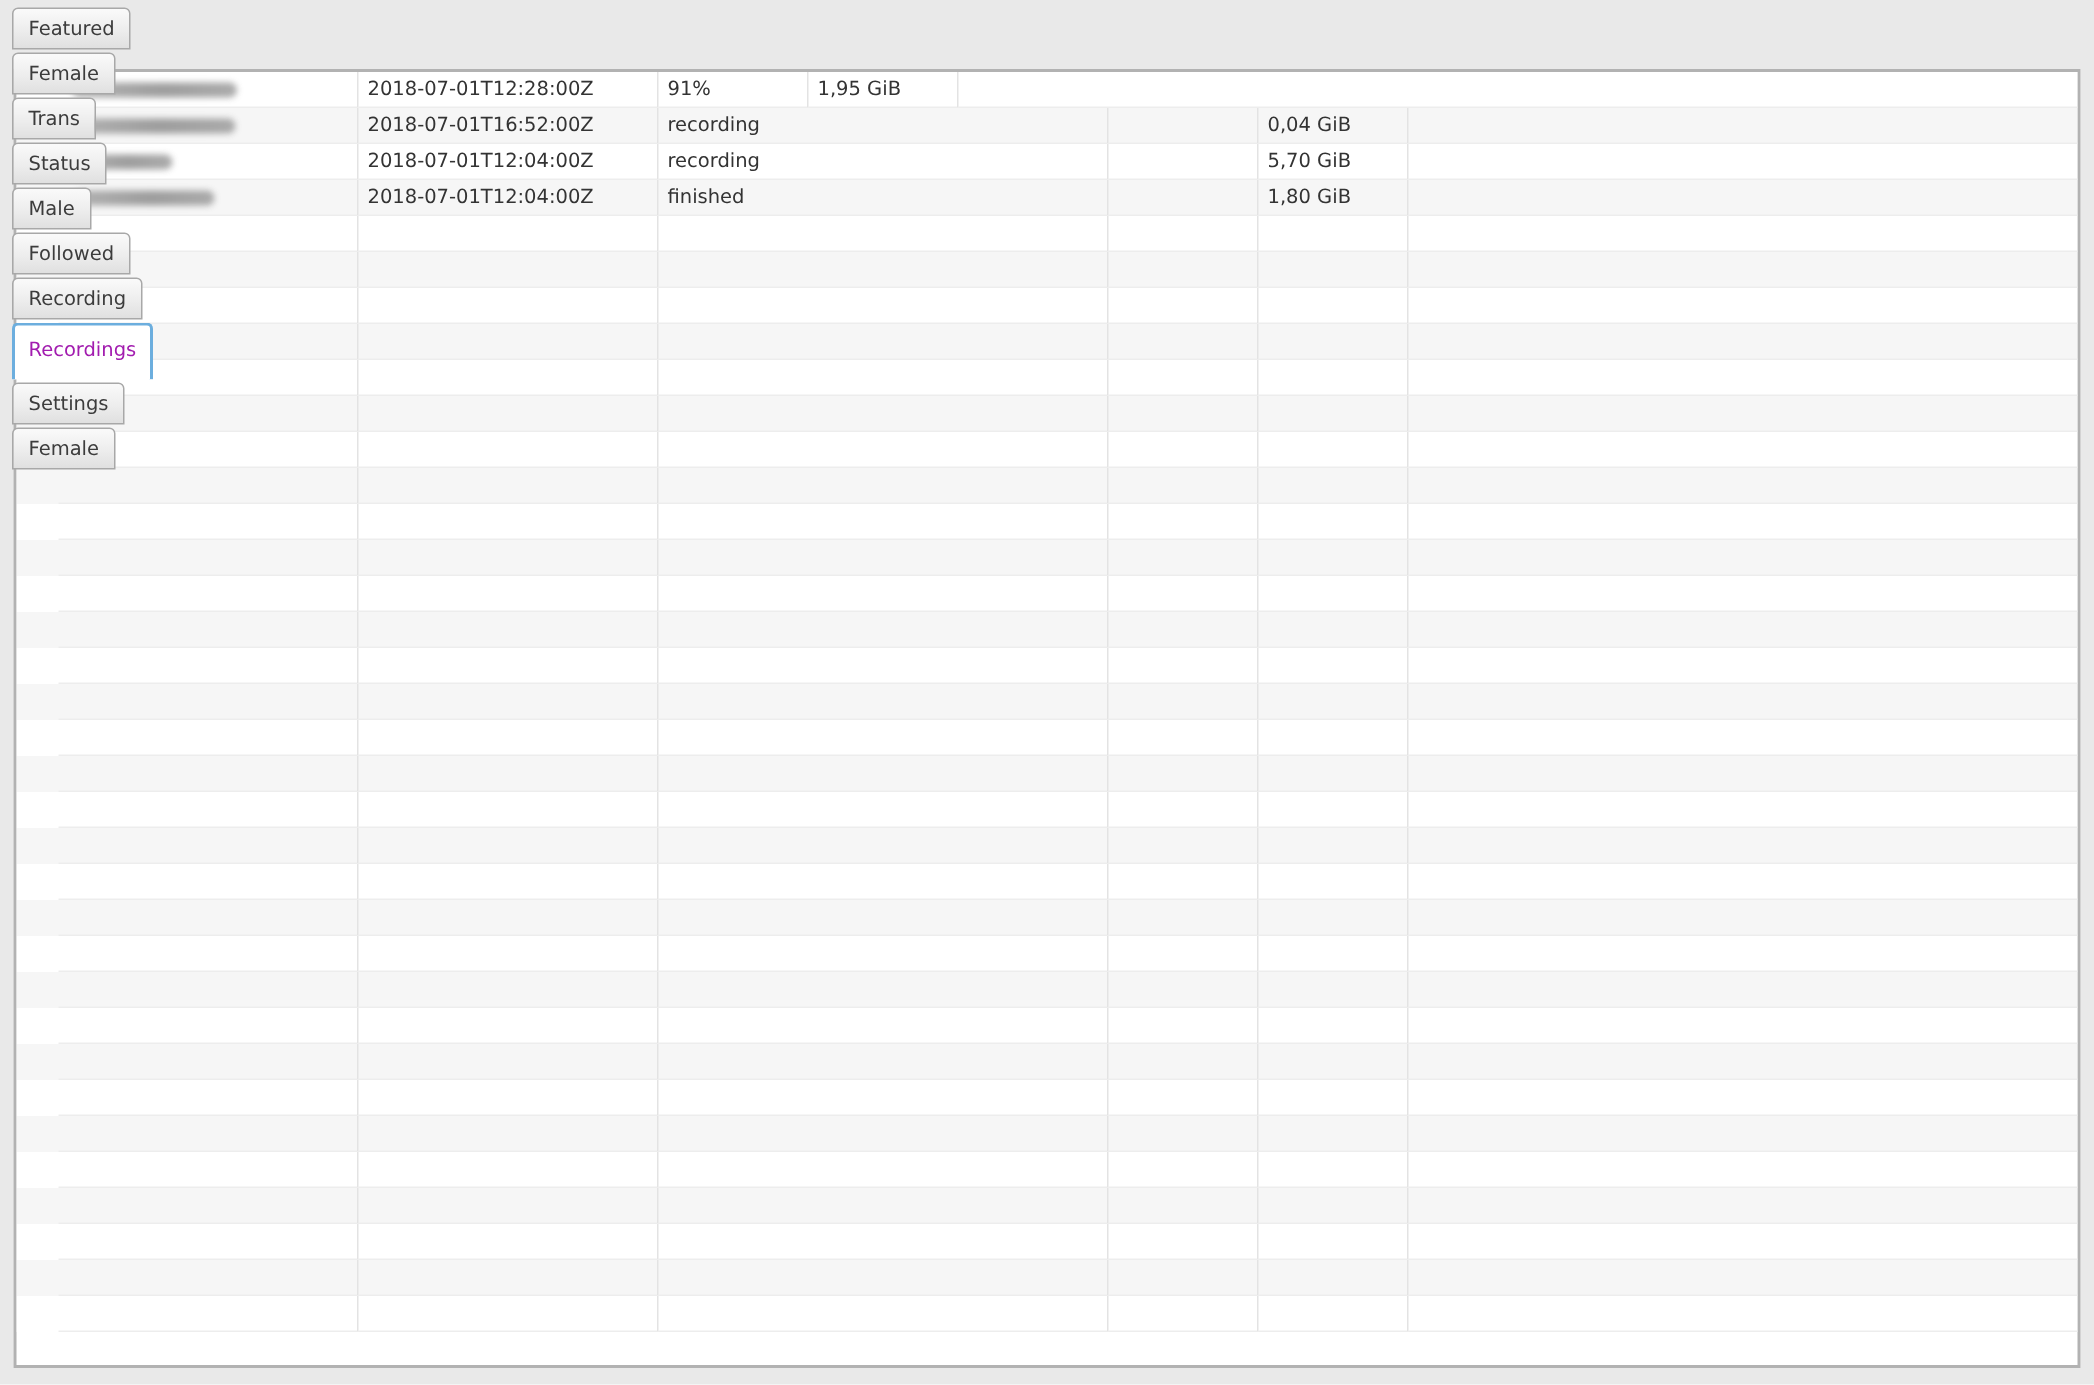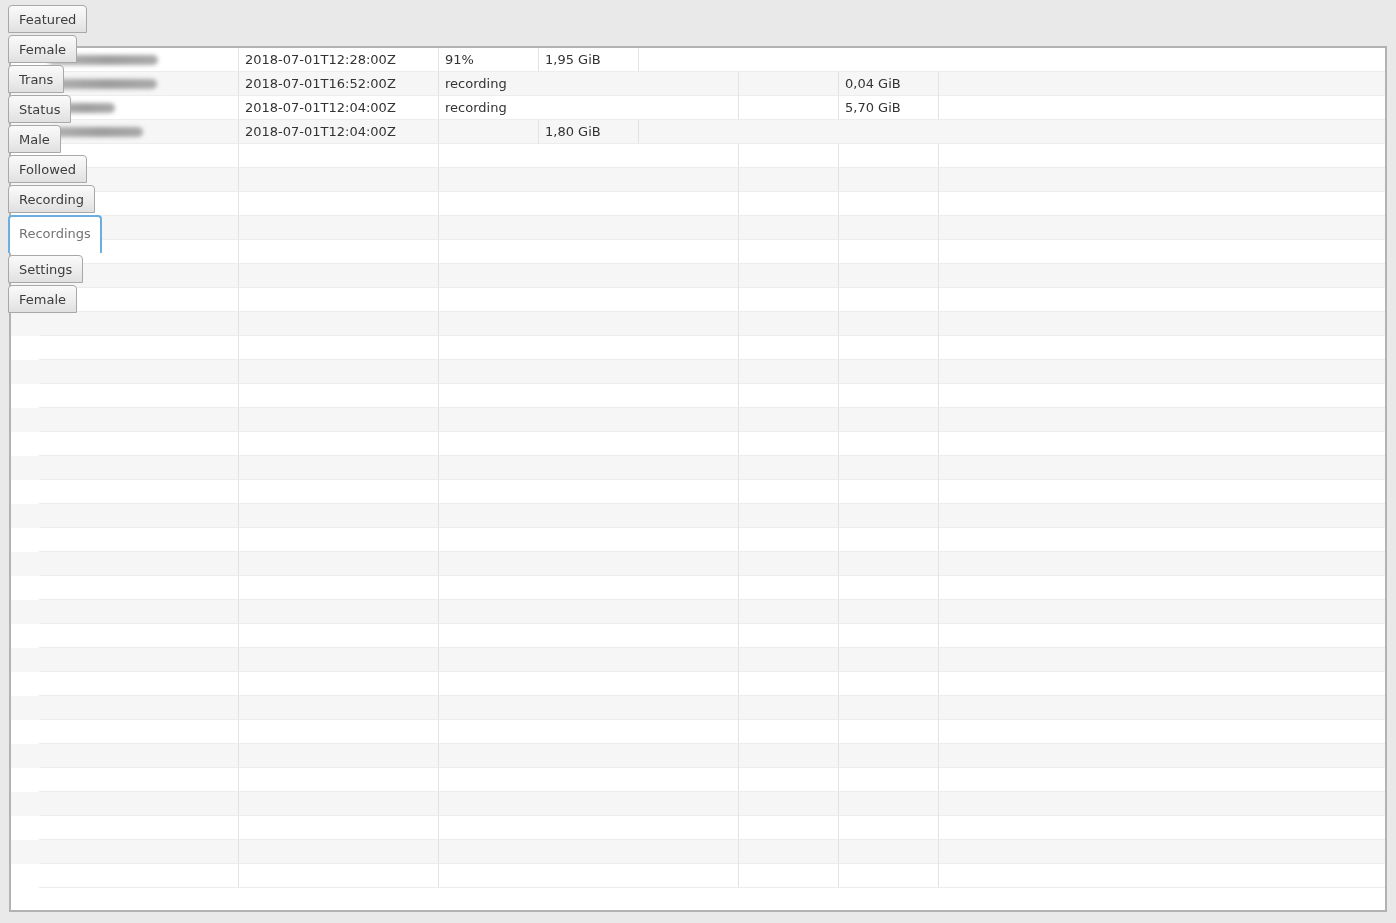--- a/index.html
+++ b/index.html
@@ -27,21 +27,21 @@
     border-radius:4px 4px 0 0;
     color:#3c3c3c;
     cursor:default;
     white-space:nowrap;
   }
   .tab.active {
     height:38px;
     background:#ffffff;
     border:2px solid #6caede;
     border-bottom:none;
-    color:#737373;
+    color:#a21caf;
     padding:0 9px 4px 9px;
   }
 
   
   .table-frame {
     position:absolute; left:9px; top:46px;
     width:1378px; height:866px;
     border:2px solid #b2b2b2;
     background:#fff;
     overflow:hidden;
@@ -134,20 +134,21 @@
         <div class="cell c2">recording</div>
         <div class="cell c3"></div>
         <div class="cell c4">5,70 GiB</div>
         <div class="cell c5"></div>
       </div>
       <div class="t-row">
         <div class="cell c0">
           <span class="blob" style="width: 94px; margin-left: 4px;"></span>
         </div>
         <div class="cell c1">2018-07-01T12:04:00Z</div>
+        <div class="cell c2">finished</div>
         <div class="cell c3"></div>
         <div class="cell c4">1,80 GiB</div>
         <div class="cell c5"></div>
       </div>
       <div class="t-row">
         <div class="cell c0"></div>
         <div class="cell c1"></div>
         <div class="cell c2"></div>
         <div class="cell c3"></div>
         <div class="cell c4"></div>

